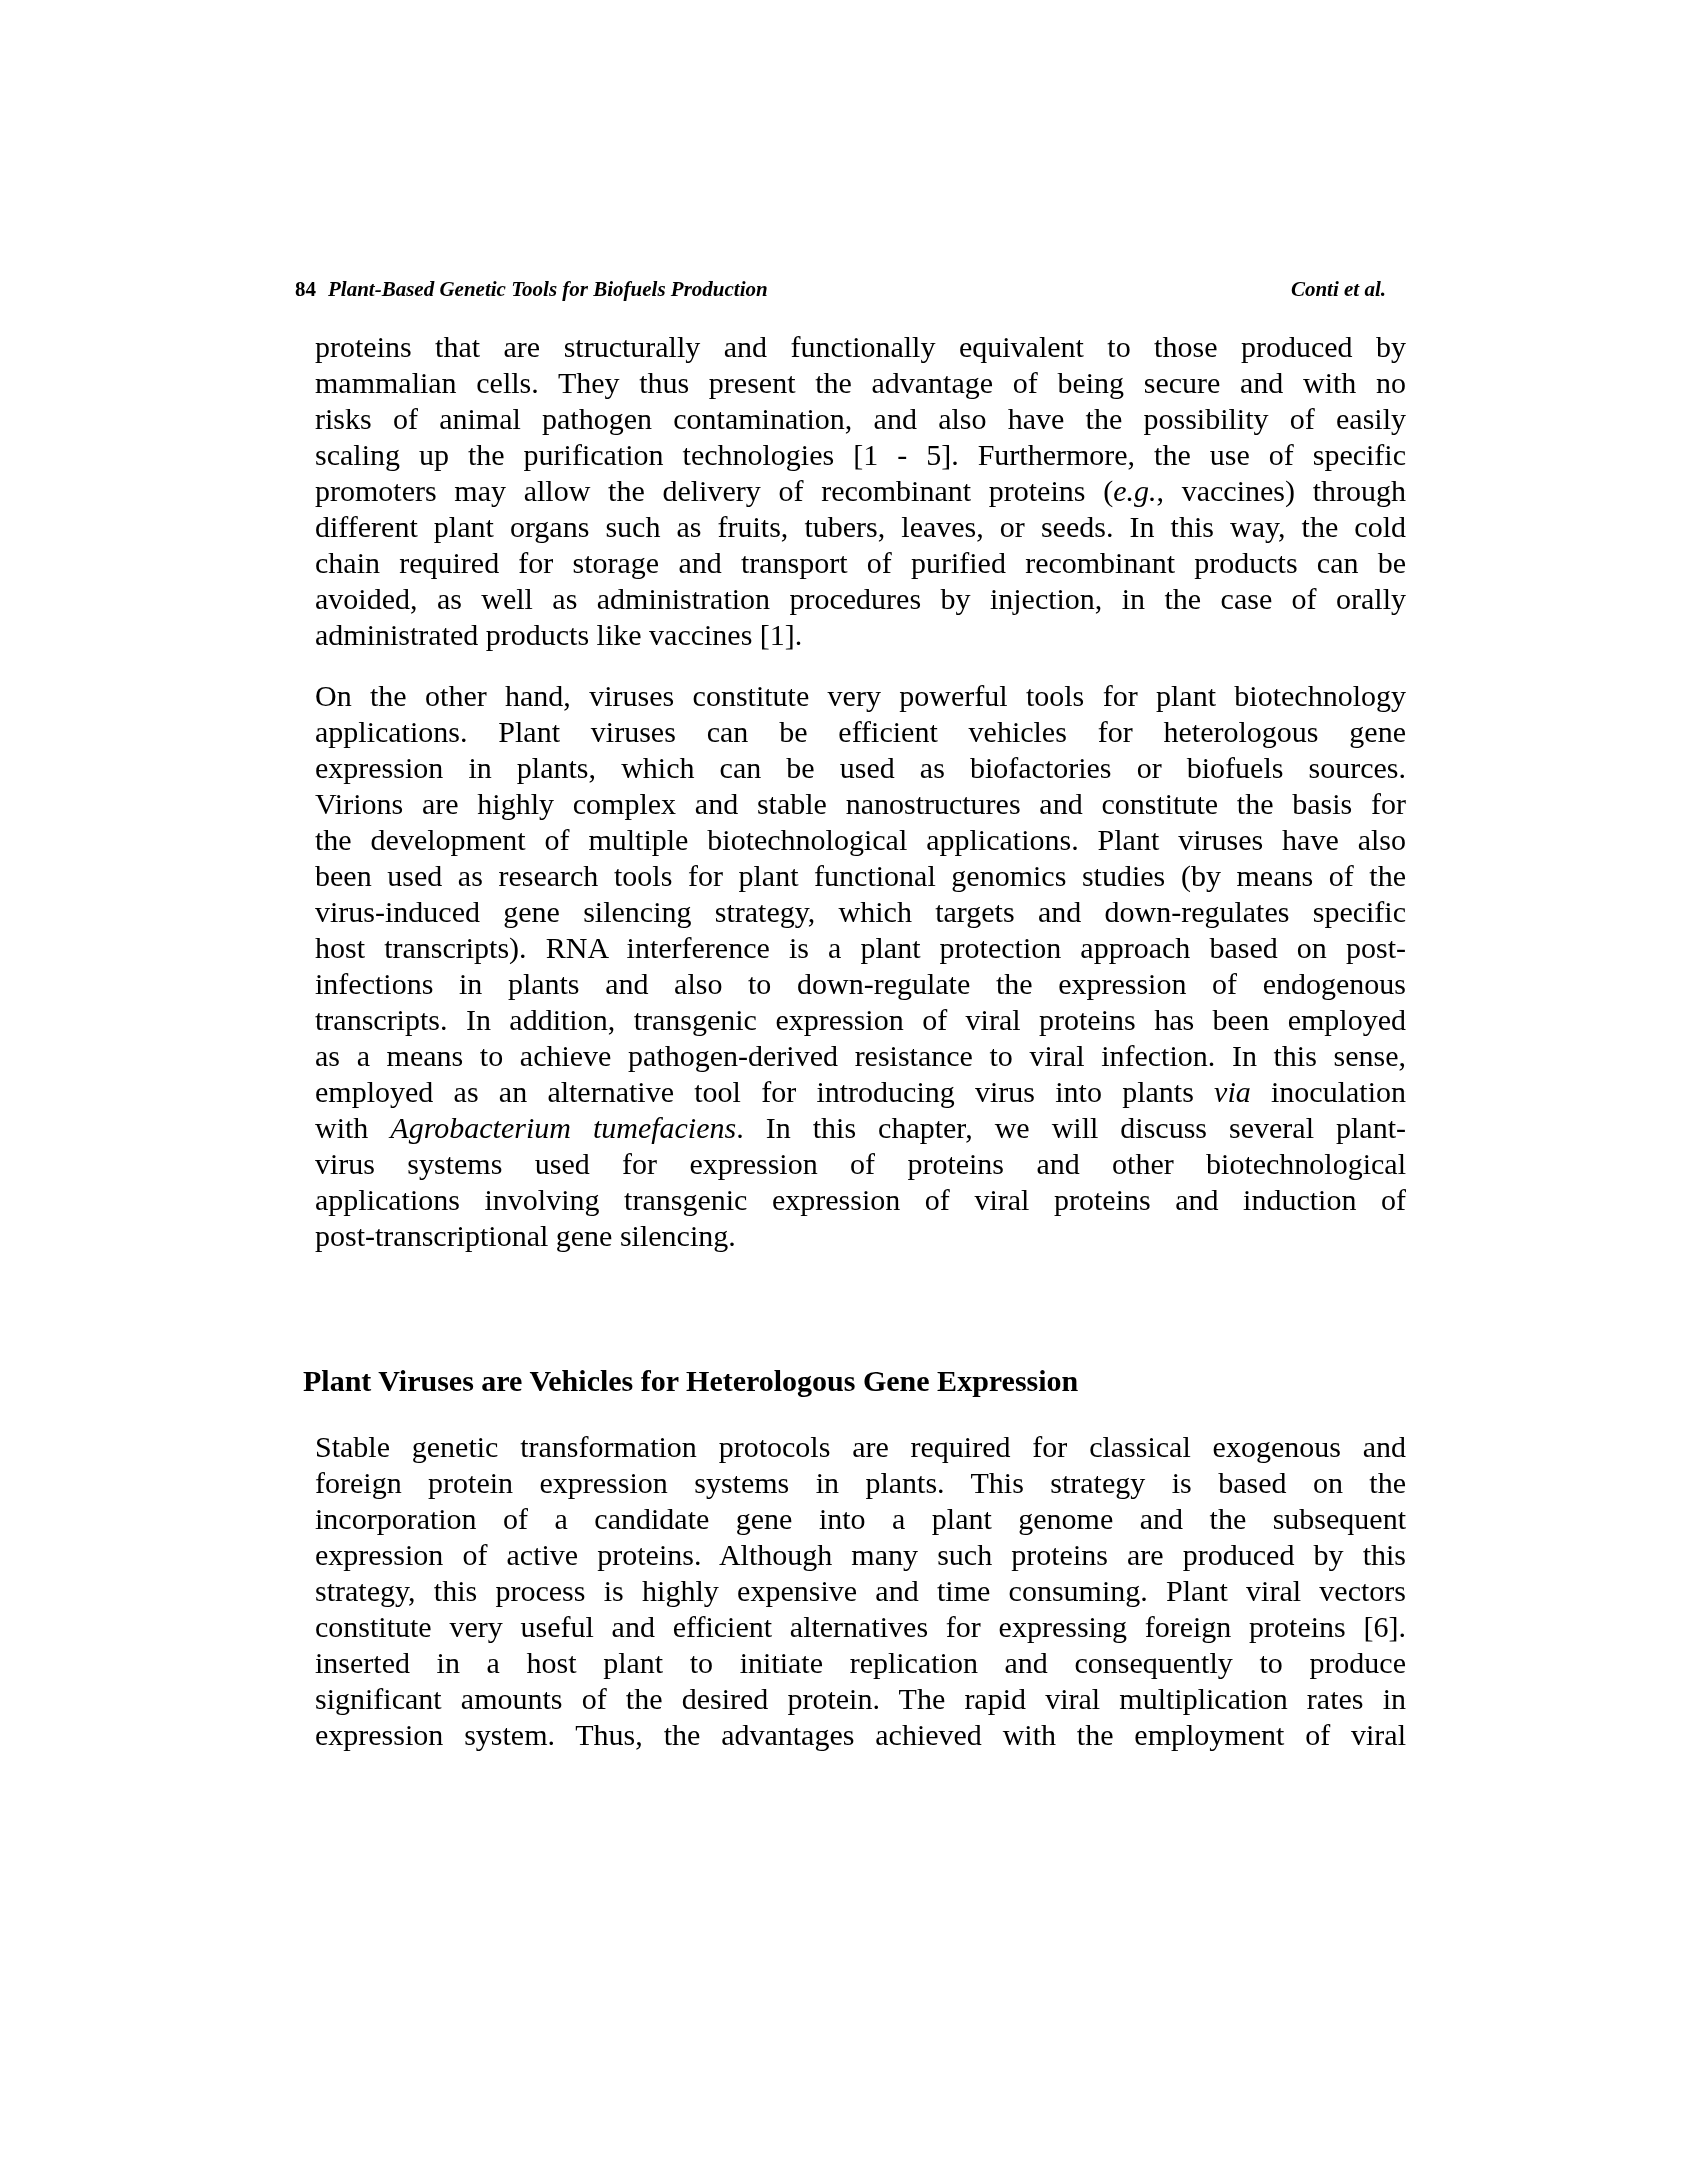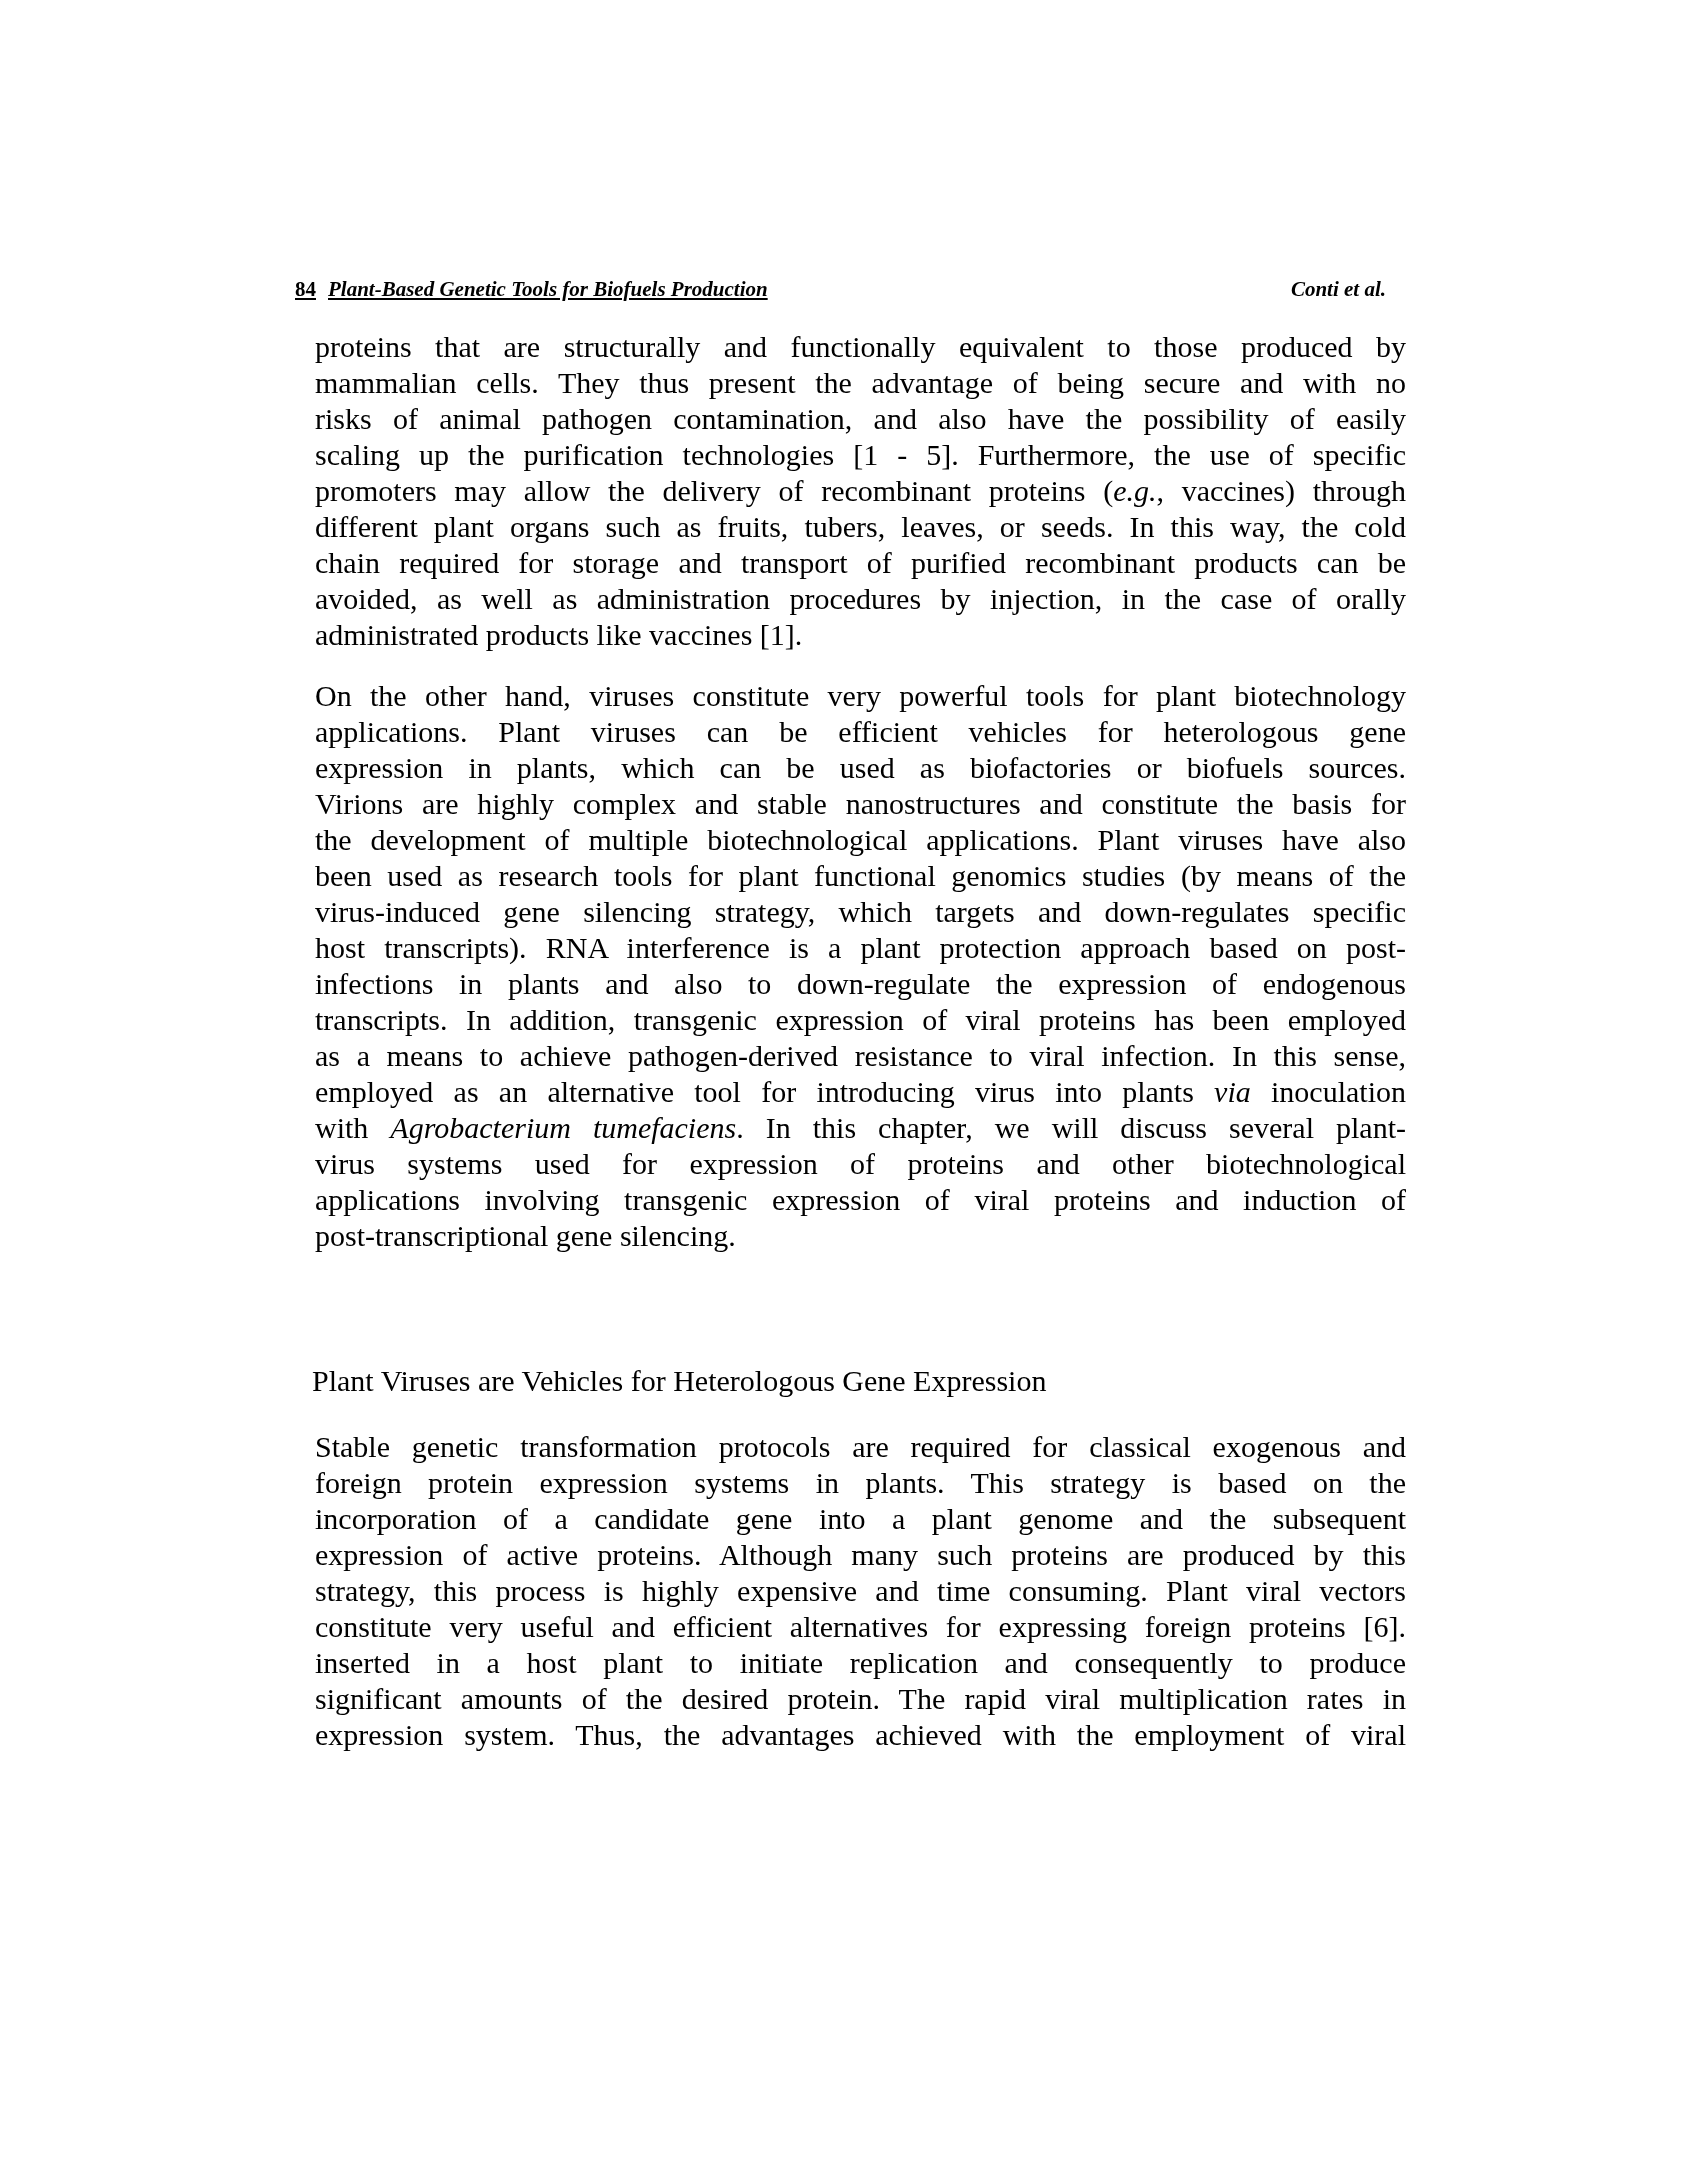--- a/index.html
+++ b/index.html
@@ -35,45 +35,44 @@
     justify-content: space-between;
     align-items: baseline;
   }
   .running-header .page-number {
     font-style: normal;
     font-weight: bold;
     margin-right: 12px;
   }
   .running-header .left {
     white-space: nowrap;
-    text-decoration: underline;
   }
   .running-header .right {
     white-space: nowrap;
   }
   .body-text {
     position: absolute;
     left: 0;
     width: 1091px;
     font-size: 30px;
     line-height: 36px;
     text-align: justify;
     text-align-last: left;
     margin-left: 20px;
   }
   .para-1 { top: 329px; }
   .para-2 { top: 678px; }
   .section-heading {
     position: absolute;
-    left: 17px;
+    left: 8px;
     top: 1363px;
     width: 1091px;
     font-size: 30px;
     line-height: 36px;
-    font-weight: normal;
+    font-weight: bold;
     white-space: nowrap;
   }
   .para-3 { top: 1429px; }
   .line {
     display: block;
     text-align: justify;
     text-align-last: justify;
     white-space: nowrap;
     height: 36px;
   }

